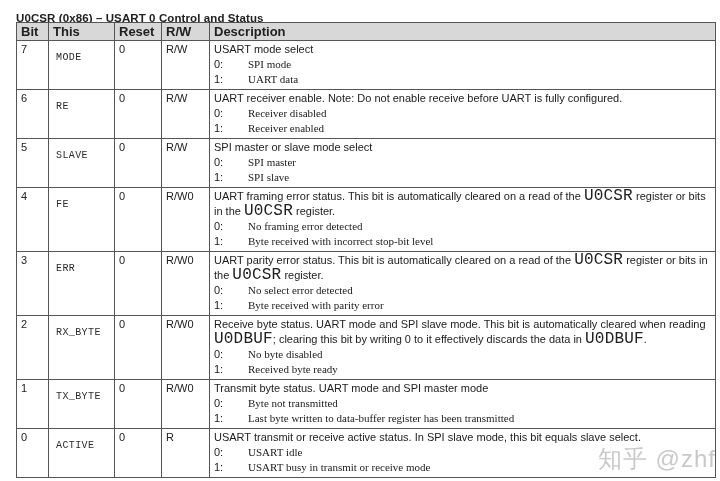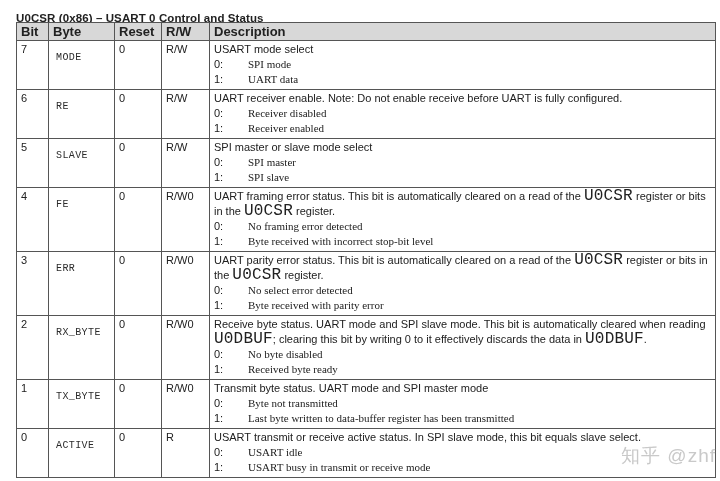--- a/index.html
+++ b/index.html
@@ -74,21 +74,21 @@
   }
   .opt-num {
     flex: 0 0 34px;
     width: 34px;
   }
   .opt-label { flex: 1; font-family: Liberation Serif, serif; }
   .watermark {
     position: absolute;
     right: 4px;
     top: 443px;
-    font-size: 19px;
+    font-size: 24px;
     color: var(--watermark, #c9c9c9);
     letter-spacing: 1px;
     white-space: nowrap;
     pointer-events: none;
   }
 </style>
 </head>
 <body>
 
 <div class="title">U0CSR (0x86) – USART 0 Control and Status</div>
@@ -97,21 +97,21 @@
   <colgroup>
     <col class="c-bit">
       <col class="c-name">
       <col class="c-reset">
       <col class="c-rw">
       <col class="c-desc">
   </colgroup>
   <thead>
     <tr>
       <th>Bit</th>
-      <th>Byte</th>
+      <th>This</th>
       <th>Reset</th>
       <th>R/W</th>
       <th>Description</th>
     </tr>
   </thead>
   <tbody>
       <tr>
     <td>7</td>
     <td class="name-cell">MODE</td>
     <td>0</td>

